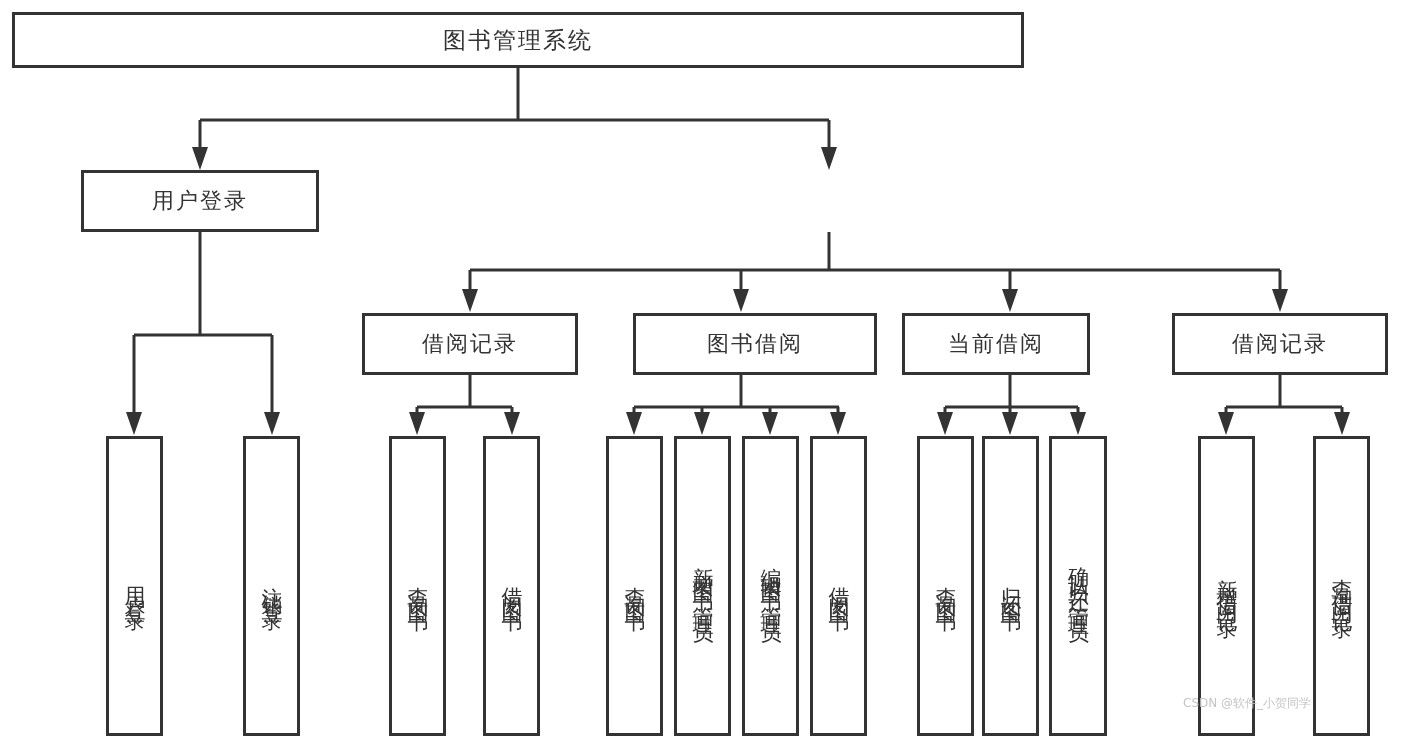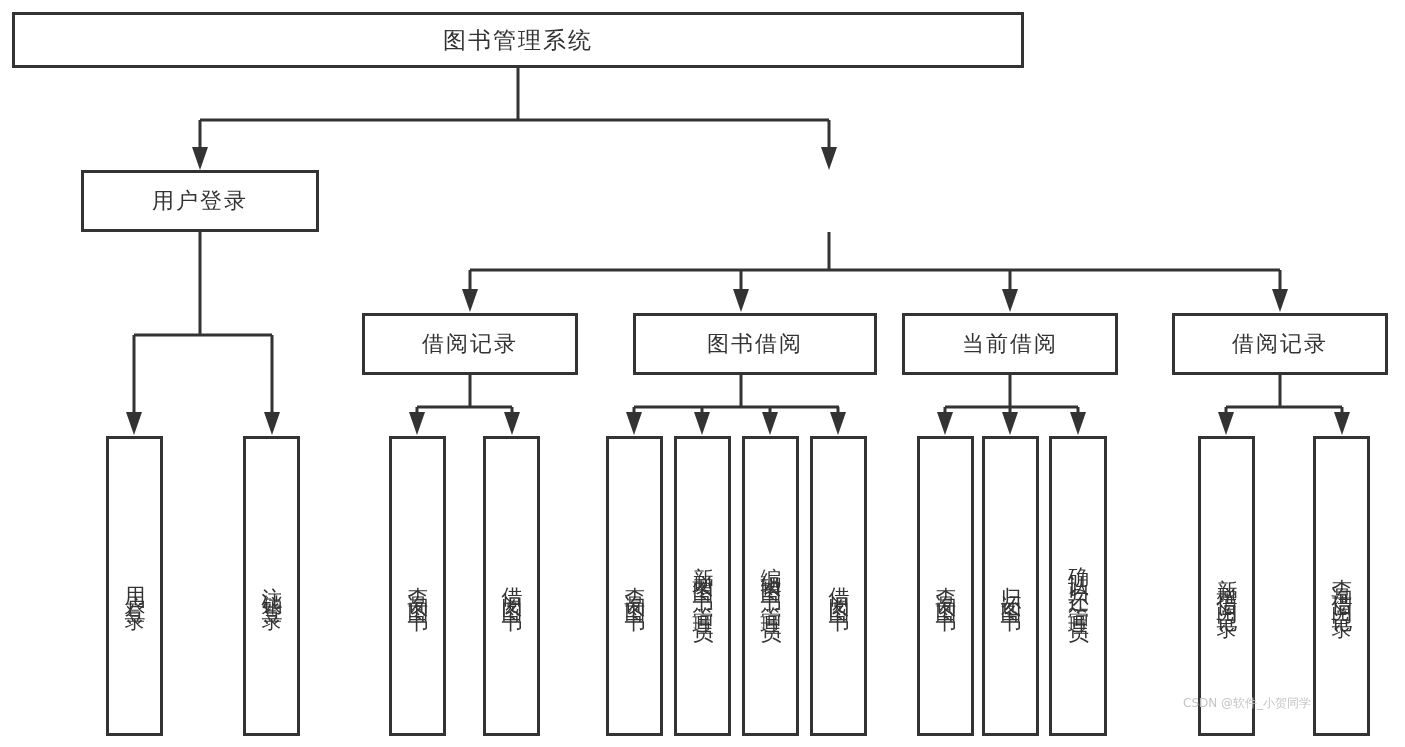--- a/index.html
+++ b/index.html
@@ -107,21 +107,21 @@
       <line x1="1342" y1="407" x2="1342" y2="415"></line>
       <polygon points="1334,412 1350,412 1342,435"></polygon>
     </svg>
 
   <div class="box root" style="left:12px;top:12px;width:1012px;height:56px">图书管理系统</div>
 
   <div class="box branch" style="left:81px;top:170px;width:238px;height:62px">用户登录</div>
 
   <div class="box branch" style="left:362px;top:313px;width:216px;height:62px">借阅记录</div>
   <div class="box branch" style="left:633px;top:313px;width:244px;height:62px">图书借阅</div>
-  <div class="box branch" style="left:902px;top:313px;width:216px;height:62px">当前借阅</div>
+  <div class="box branch" style="left:902px;top:313px;width:188px;height:62px">当前借阅</div>
   <div class="box branch" style="left:1172px;top:313px;width:216px;height:62px">借阅记录</div>
 
   <div class="box leaf" style="left:106px;top:436px;width:57px;height:300px">
     <span class="vtext">用户登录</span>
   </div>
   <div class="box leaf" style="left:243px;top:436px;width:57px;height:300px">
     <span class="vtext">注销登录</span>
   </div>
 
   <div class="box leaf" style="left:389px;top:436px;width:57px;height:300px">

